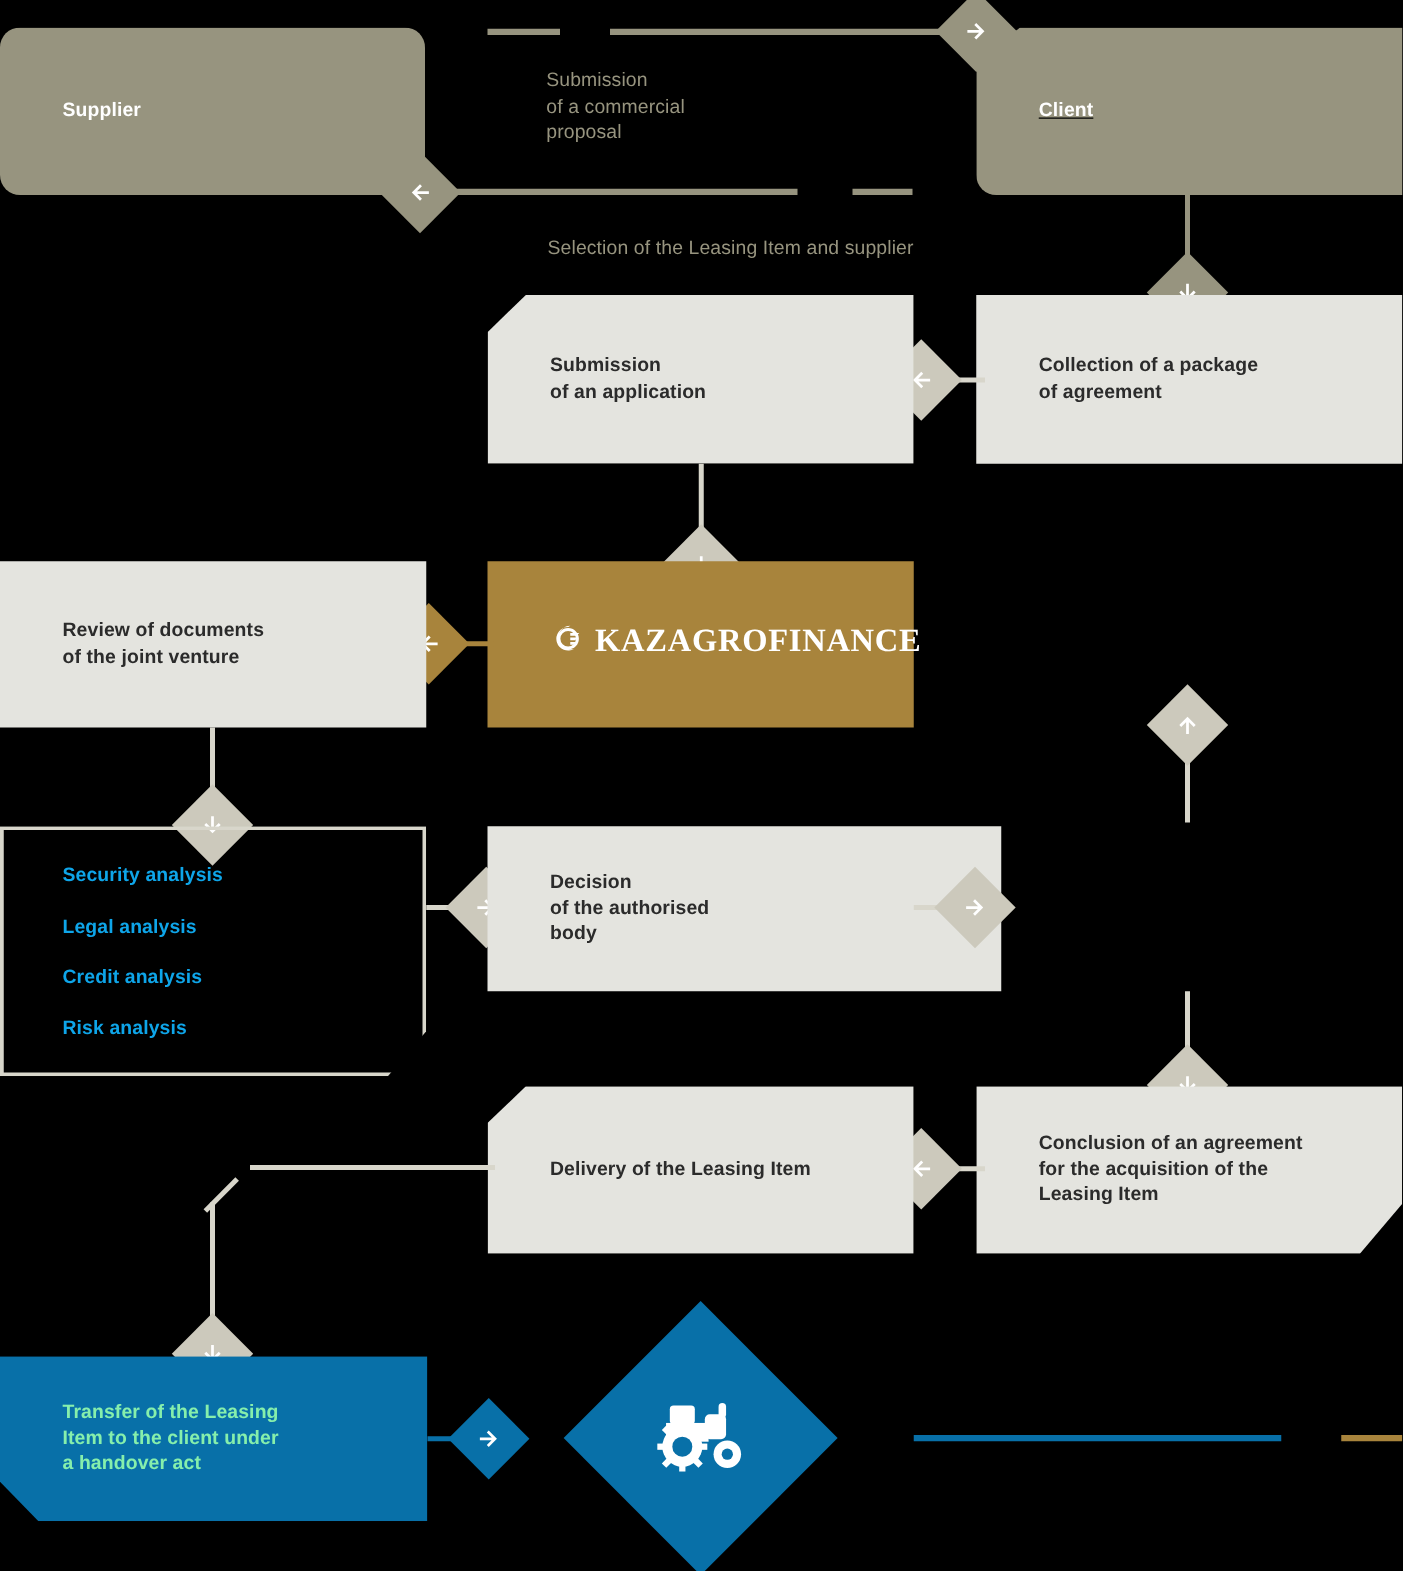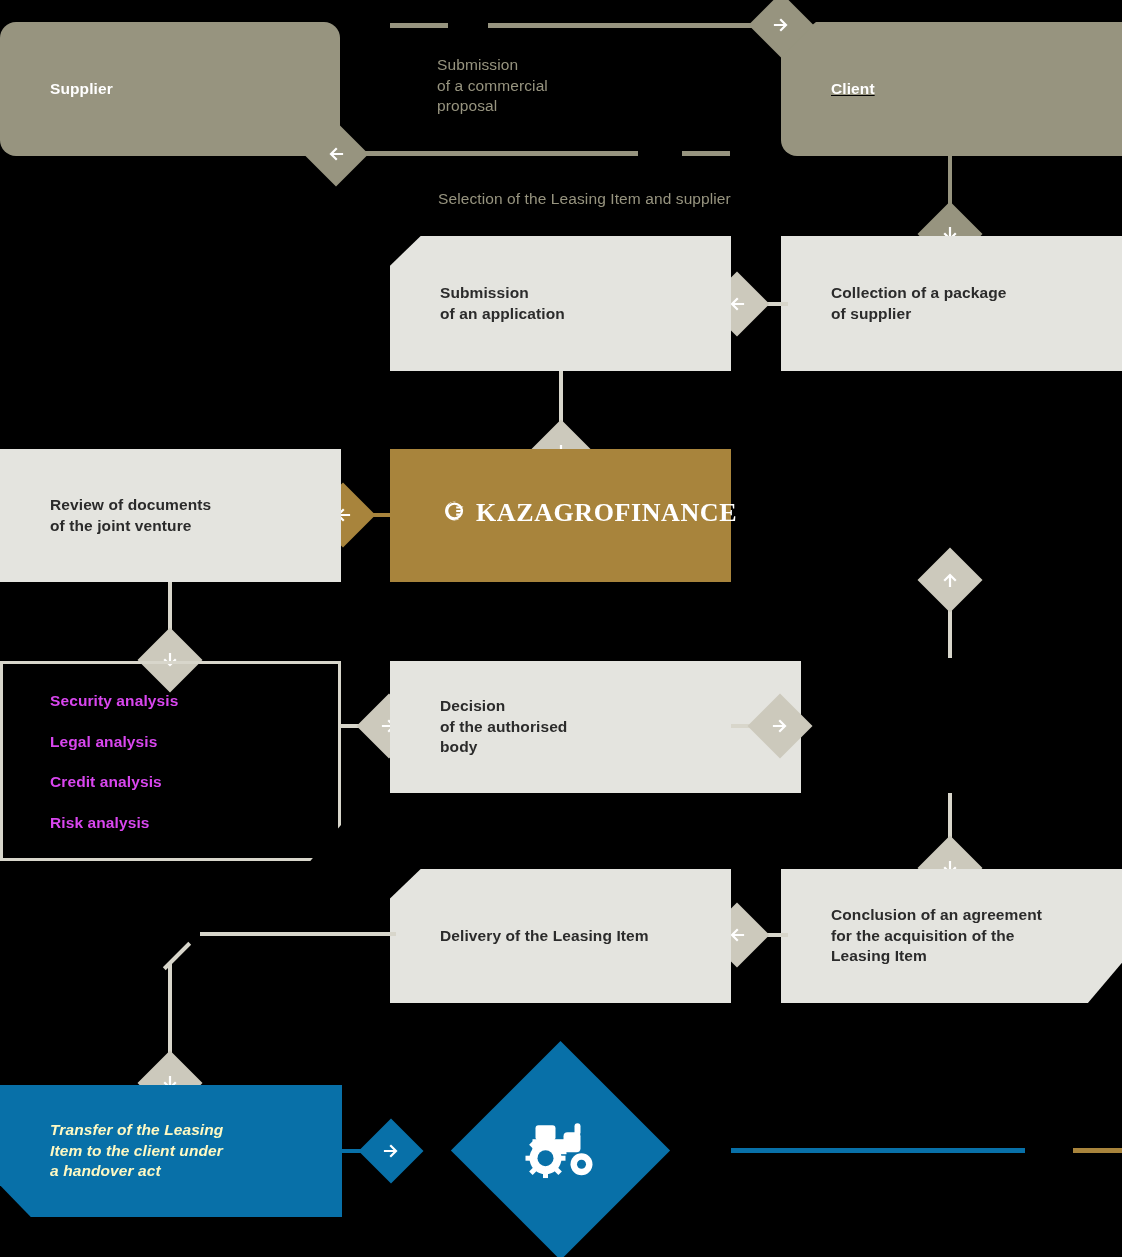--- a/index.html
+++ b/index.html
@@ -33,21 +33,21 @@
 
   .fill-olive{ background:#97947f;border-radius:16px; }
   .fill-olive .txt{ color:#ffffff; }
 
   .fill-grey{ background:#e4e4df; }
   .fill-grey .txt{ color:#2b2b2b; }
 
   .fill-gold{ background:#a8843c; }
 
   .fill-blue{ background:#0870a8; }
-  .fill-blue .txt{ color:#fef9c3;font-style:italic; }
+  .fill-blue .txt{ color:#86efac; }
 
   .outline{
     background:transparent;
     border:3px solid #d8d6cb;
   }
   .outline .txt{ color:#97947f; }
 
   
   .caption{
     position:absolute;
@@ -102,21 +102,21 @@
     letter-spacing:.6px;
   }
 
   
   .an-list{
     position:absolute;
     display:flex;flex-direction:column;
     justify-content:space-between;
   }
   .an-item{
-    color:#d946ef;
+    color:#0ea5e9;
     font-size:15.5px;
     font-weight:bold;
     letter-spacing:.1px;
   }
 
   
   .dash{ position:absolute; height:5px; background:#97947f; }
 
   
   .tractor-dia{
@@ -173,21 +173,21 @@
   <div class="dia dia-olive" style="left:927px;top:211px;">
     <span class="inner">
       <svg width="18" height="18" viewBox="0 0 18 18">
           <path d="M9 3v10M4 9l5 5 5-5" stroke="#ffffff" stroke-width="2.2" fill="none" stroke-linecap="square"></path>
         </svg>
     </span>
   </div>
 
   <div class="node fill-grey" style="left:781px;top:236px;width:341px;height:135px;">
     <span class="txt">Collection of a package
-of supplier</span>
+of agreement</span>
   </div>
 
   <div class="ln" style="left:744px;top:302px;width:44px;height:4px;"></div>
   <div class="dia dia-grey" style="left:714px;top:281px;">
     <span class="inner">
       <svg width="18" height="18" viewBox="0 0 18 18">
           <path d="M15 9H5M9 4L4 9l5 5" stroke="#ffffff" stroke-width="2.2" fill="none" stroke-linecap="square"></path>
         </svg>
     </span>
   </div>

